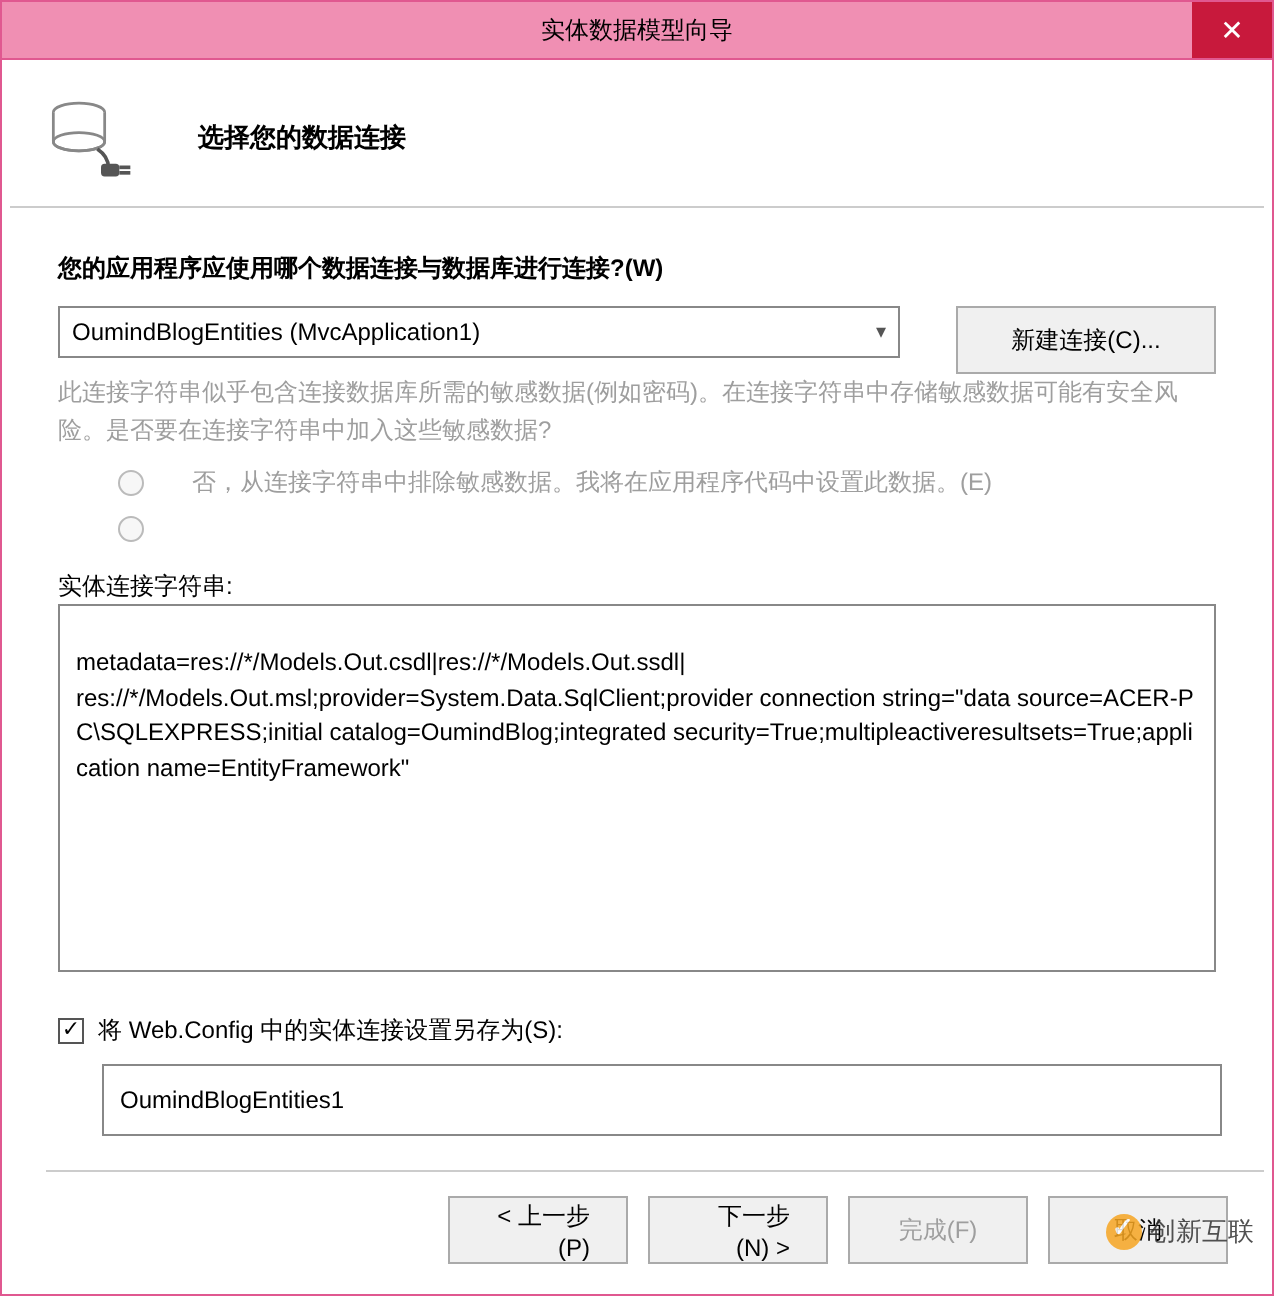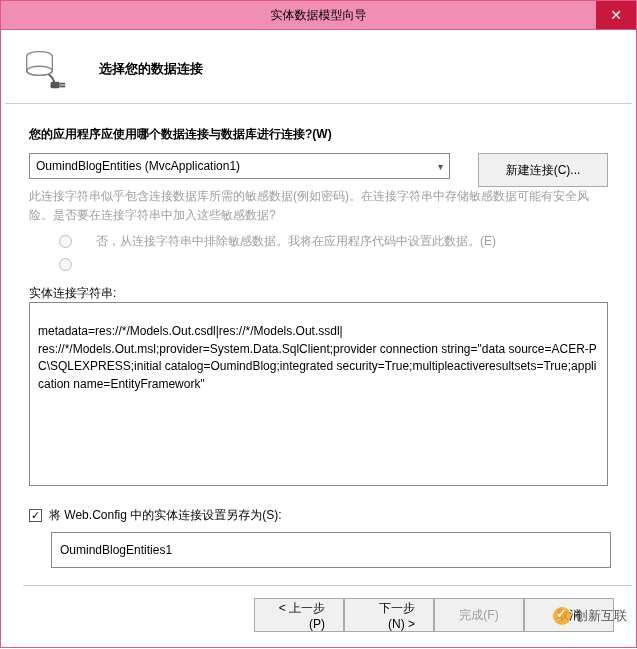--- a/index.html
+++ b/index.html
@@ -111,20 +111,21 @@
   padding: 0 8px;
   font-size: 12px;
 }
 .footer {
   position: absolute;
   left: 23px; right: 5px; bottom: 5px;
   border-top: 1px solid #ccc;
   padding: 12px 18px;
   display: flex;
   justify-content: flex-end;
+  gap: 10px;
   background: #fff;
 }
 .btn-footer { width: 90px; }
 .btn-disabled { color: #9e9e9e; cursor: default; }
 .watermark {
   position: absolute;
   right: 10px; bottom: 24px;
   font-size: 13px;
   color: #333;
   opacity: 0.85;

